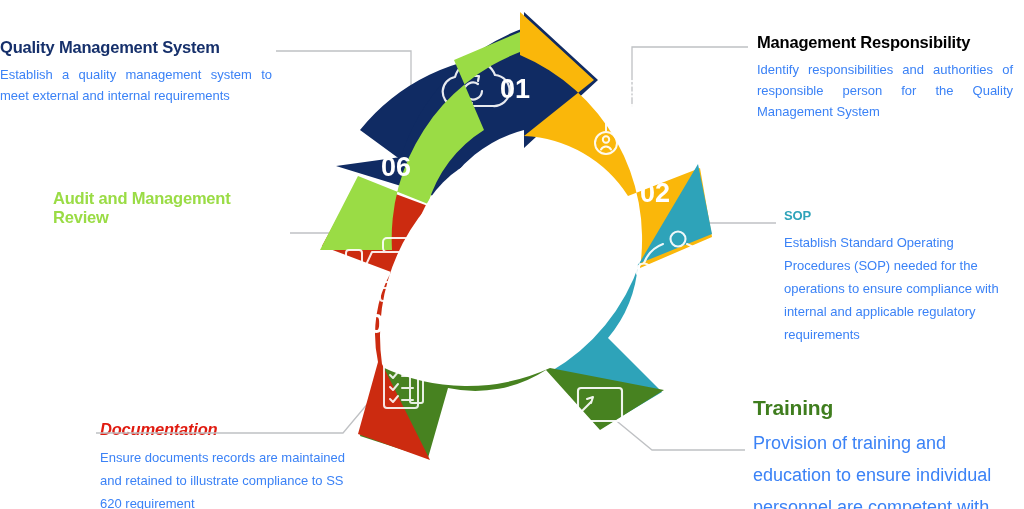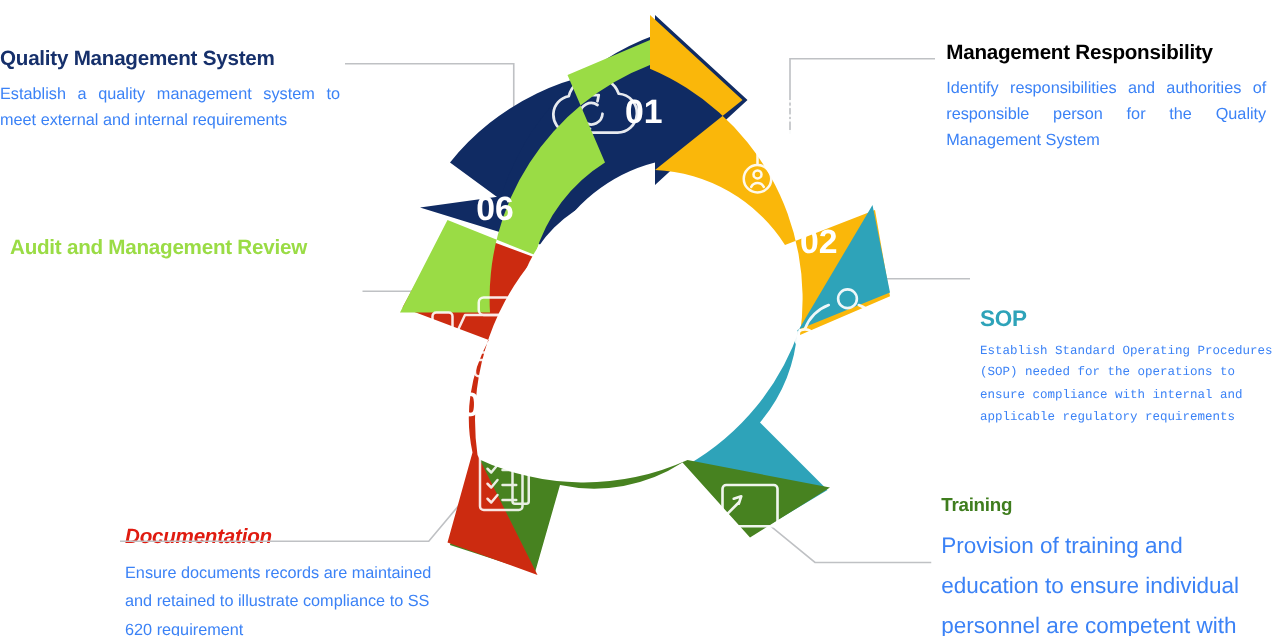--- a/index.html
+++ b/index.html
@@ -65,38 +65,36 @@
   }
 
   
   #callout-sop {
     left: 784px;
     top: 209px;
     width: 236px;
   }
   #callout-sop .callout-title {
     color: #2ea3b9;
-    font-size: 18px;
-    margin-top: 36px;
+    font-size: 13px;
   }
   #callout-sop .callout-body {
-    font-size: 10px;
+    font-size: 13px;
     line-height: 1.78;
-    font-family: Liberation Mono, monospace;
   }
 
   
   #callout-training {
     left: 753px;
     top: 396px;
     width: 258px;
   }
   #callout-training .callout-title {
     color: #3f7d1e;
-    font-size: 15px;
+    font-size: 21px;
   }
   #callout-training .callout-body {
     font-size: 18px;
     line-height: 1.78;
   }
 
   
   #callout-doc {
     left: 100px;
     top: 420px;
@@ -114,20 +112,21 @@
 
   
   #callout-audit {
     left: 8px;
     top: 189px;
     width: 280px;
   }
   #callout-audit .callout-title {
     color: #9adc45;
     font-size: 16.5px;
+    margin-left: 45px;
   }
   #callout-audit .callout-body {
     font-size: 13px;
     line-height: 1.78;
   }
 
   
   #wheel {
     position: absolute;
     left: 288px;

